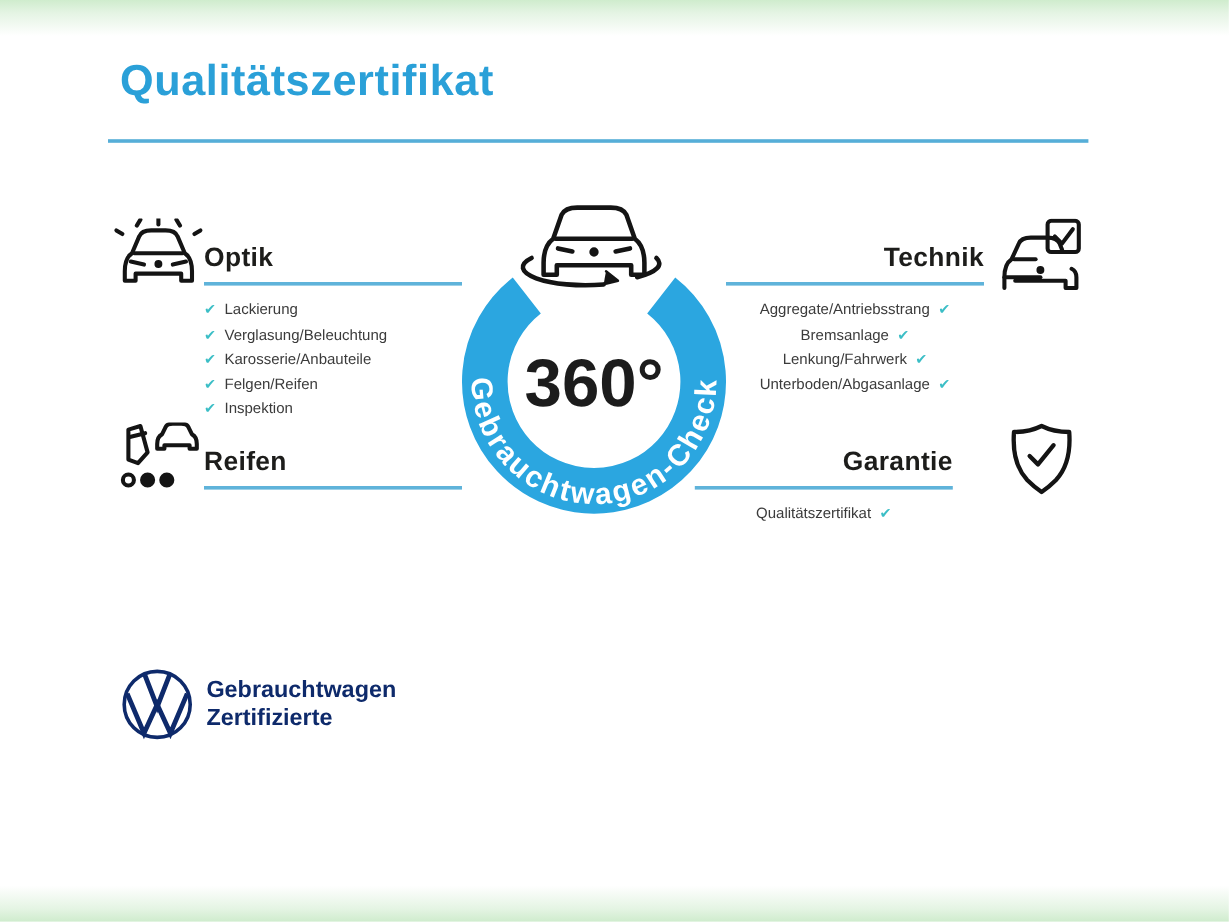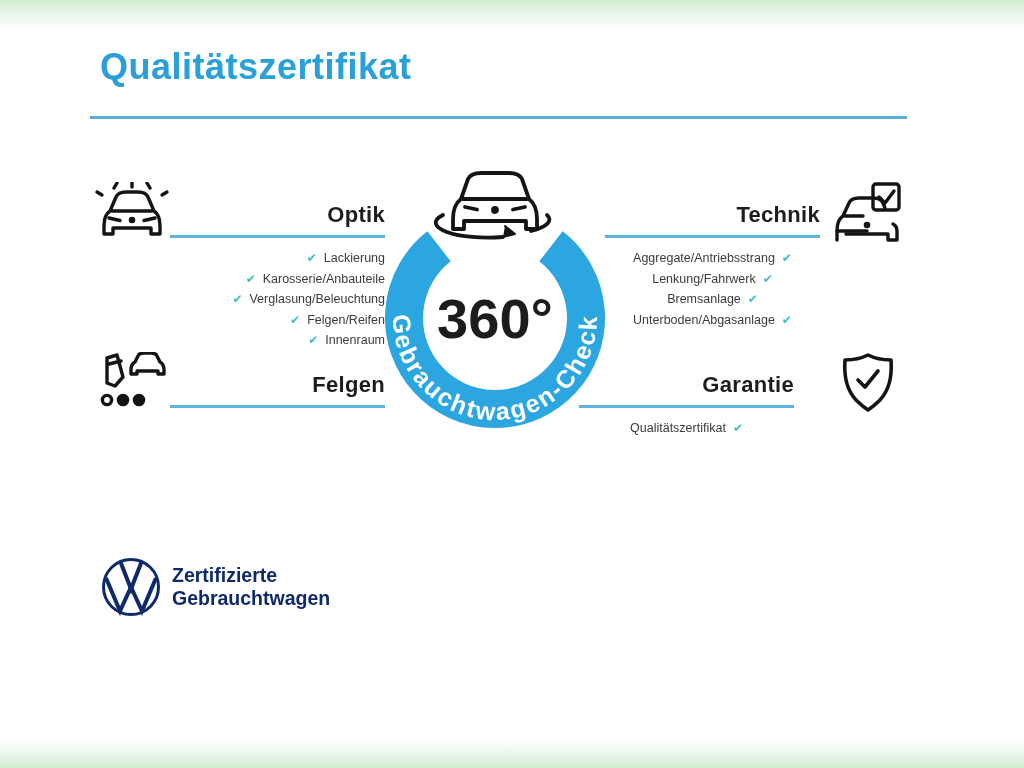--- a/index.html
+++ b/index.html
@@ -16,21 +16,21 @@
     position:absolute;left:0;bottom:0;width:1024px;height:30px;
     background:linear-gradient(to top,#cfeccd 0%,#e4f4e3 35%,rgba(255,255,255,0) 100%);
   }
   .page-title{
     position:absolute;left:100px;top:46px;
     font-size:36px;font-weight:bold;color:#2aa0d8;letter-spacing:0.5px;
   }
   .title-rule{
     position:absolute;left:90px;top:116px;width:817px;height:3px;background:#56aed8;
   }
-  .section{position:absolute;text-align:right;}
+  .section{position:absolute;}
   .sec-heading{
     font-size:22px;font-weight:bold;color:#1d1d1b;letter-spacing:0.3px;
   }
   .sec-rule{height:3px;background:#5fb3da;margin-top:7px;}
   .checklist{
     list-style:none;margin:10px 0 0 0;padding:0;
     font-size:12.5px;color:#3b3b3b;
   }
   .checklist li{line-height:20.5px;white-space:nowrap;}
   .check{
@@ -76,63 +76,63 @@
     <path d="M8 13 L3 10"></path>
     <path d="M68 13 L73 10"></path>
   </g>
 </svg>
 
 <div class="section" style="left:170px;top:202px;width:215px">
   <div class="sec-heading">Optik</div>
   <div class="sec-rule"></div>
   <ul class="checklist list-left">
       <li><span class="check">✔</span><span>Lackierung</span></li>
+      <li><span class="check">✔</span><span>Verglasung/Beleuchtung</span></li>
       <li><span class="check">✔</span><span>Karosserie/Anbauteile</span></li>
-      <li><span class="check">✔</span><span>Verglasung/Beleuchtung</span></li>
       <li><span class="check">✔</span><span>Felgen/Reifen</span></li>
-      <li><span class="check">✔</span><span>Innenraum</span></li>
+      <li><span class="check">✔</span><span>Inspektion</span></li>
     </ul>
 </div>
 
 <svg class="sec-icon" style="left:833px;top:182px" width="72" height="64" viewBox="0 0 72 64">
   <g fill="none" stroke="#141414" stroke-width="3.4" stroke-linecap="round" stroke-linejoin="round">
     <path d="M4 58 L4 49 Q4 38 10 34 L16 21 Q18 16 26 16 L40 16 Q48 16 50 21 L52 26"></path>
     <path d="M4 49 L34 49"></path>
     <path d="M60 42 Q64 44 64 49 L64 58 L55 58 L55 52 L13 52"></path>
     <path d="M12 34 L30 34"></path>
     <circle cx="34" cy="43" r="1.6" fill="#141414"></circle>
     <rect x="40" y="2" width="26" height="26" rx="3"></rect>
     <path d="M46 15 L52 21 L61 9"></path>
   </g>
 </svg>
 
 <div class="section align-right" style="left:605px;top:202px;width:215px">
   <div class="sec-heading">Technik</div>
   <div class="sec-rule"></div>
   <ul class="checklist list-right">
       <li><span>Aggregate/Antriebsstrang</span><span class="check">✔</span></li>
+      <li><span>Bremsanlage</span><span class="check">✔</span></li>
       <li><span>Lenkung/Fahrwerk</span><span class="check">✔</span></li>
-      <li><span>Bremsanlage</span><span class="check">✔</span></li>
       <li><span>Unterboden/Abgasanlage</span><span class="check">✔</span></li>
     </ul>
 </div>
 
 <svg class="sec-icon" style="left:95px;top:352px" width="74" height="62" viewBox="0 0 74 62">
   <g fill="none" stroke="#141414" stroke-width="3.4" stroke-linecap="round" stroke-linejoin="round">
     <path d="M12 6 L22 3 L28 25 L20 34 L12 31 Z"></path>
     <path d="M14 12 L26 9"></path>
     <path d="M36 22 L36 18 Q36 12 40 10 L43 4 Q44 1 49 1 L56 1 Q61 1 62 4 L65 10 Q69 12 69 18 L69 22 L63 22 L63 19 L42 19 L42 22 Z"></path>
     <circle cx="12" cy="48" r="4.6"></circle>
     <circle cx="28" cy="48" r="4.6" fill="#141414"></circle>
     <circle cx="44" cy="48" r="4.6" fill="#141414"></circle>
   </g>
 </svg>
 
 <div class="section" style="left:170px;top:372px;width:215px">
-  <div class="sec-heading">Felgen</div>
+  <div class="sec-heading">Reifen</div>
   <div class="sec-rule"></div>
 </div>
 
 <svg class="sec-icon" style="left:840px;top:352px" width="56" height="62" viewBox="0 0 56 62">
   <g fill="none" stroke="#141414" stroke-width="3.6" stroke-linecap="round" stroke-linejoin="round">
     <path d="M28 3 Q38 8 51 8 Q53 34 40 48 Q34 54 28 58 Q22 54 16 48 Q3 34 5 8 Q18 8 28 3 Z"></path>
     <path d="M18 28 L25 35 L38 19"></path>
   </g>
 </svg>
 
@@ -170,15 +170,15 @@
 </svg>
 
 <svg class="brand" width="62" height="62" viewBox="-31 -31 62 62">
   <g fill="none" stroke="#0e2a6b">
     <circle cx="0" cy="0" r="27.5" stroke-width="3"></circle>
     <path d="M -10.5 -25 L 0 2 L 10.5 -25" stroke-width="4"></path>
     <path d="M -25 -9 L -11 24 L 0 0 L 11 24 L 25 -9" stroke-width="4"></path>
   </g>
 </svg>
 <div class="brand-text">
+  <div>Gebrauchtwagen</div>
   <div>Zertifizierte</div>
-  <div>Gebrauchtwagen</div>
 </div>
 
 </body></html>

